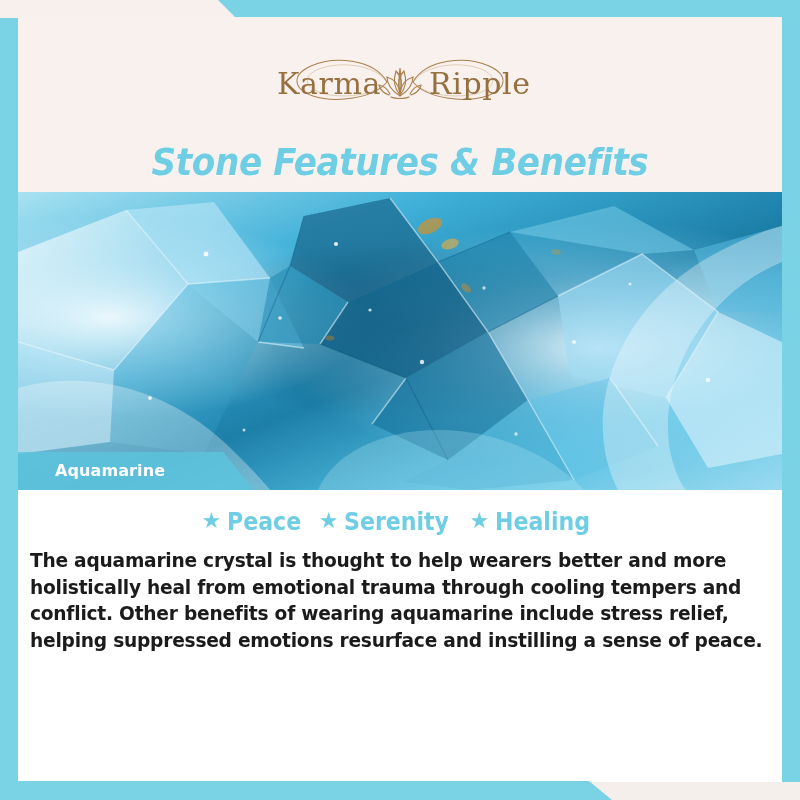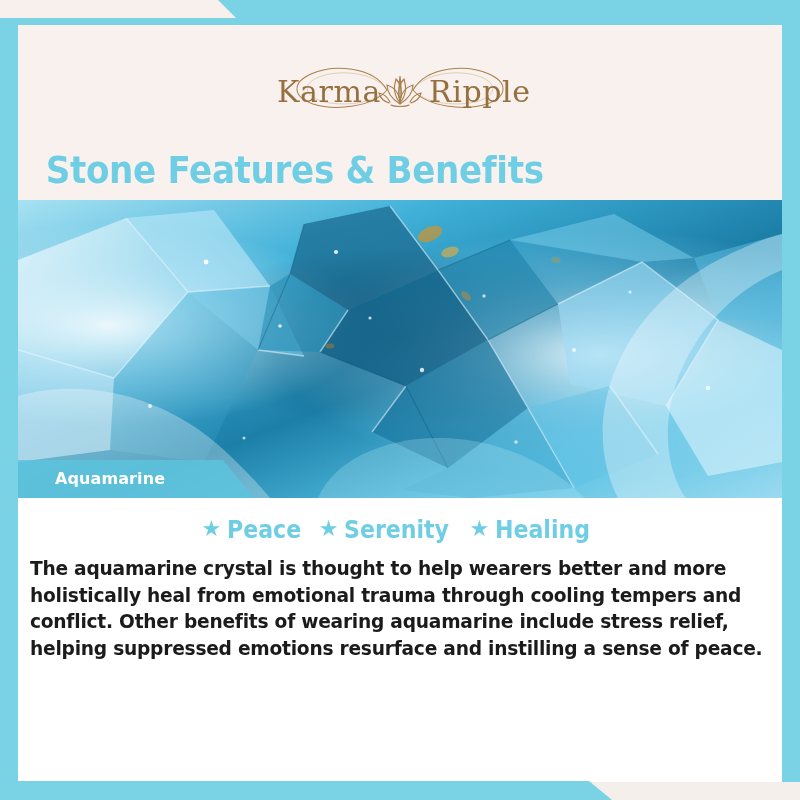--- a/index.html
+++ b/index.html
@@ -56,21 +56,20 @@
 
   
   .panel {
     position: absolute;
     left: 18px;
     top: 17px;
     width: 764px;
     height: 766px;
     background: #FFFFFF;
     overflow: hidden;
-    margin-top: 8px;
   }
 
   
   .header {
     position: relative;
     height: 175px;
     background: #F9F1EE;
   }
 
   
@@ -85,21 +84,22 @@
     justify-content: center;
   }
   .logo svg { display: block; }
 
   
   .title-wrap {
     position: absolute;
     left: 0;
     right: 0;
     top: 126px;
-    text-align: left;
+    text-align: center;
+    font-style: italic;
   }
   .title {
     display: inline-block;
     margin: 0;
     font-family: "DejaVu Sans", sans-serif;
     font-size: 38px;
     font-weight: bold;
     letter-spacing: -0.4px;
     color: #6FCEE4;
     line-height: 1;

